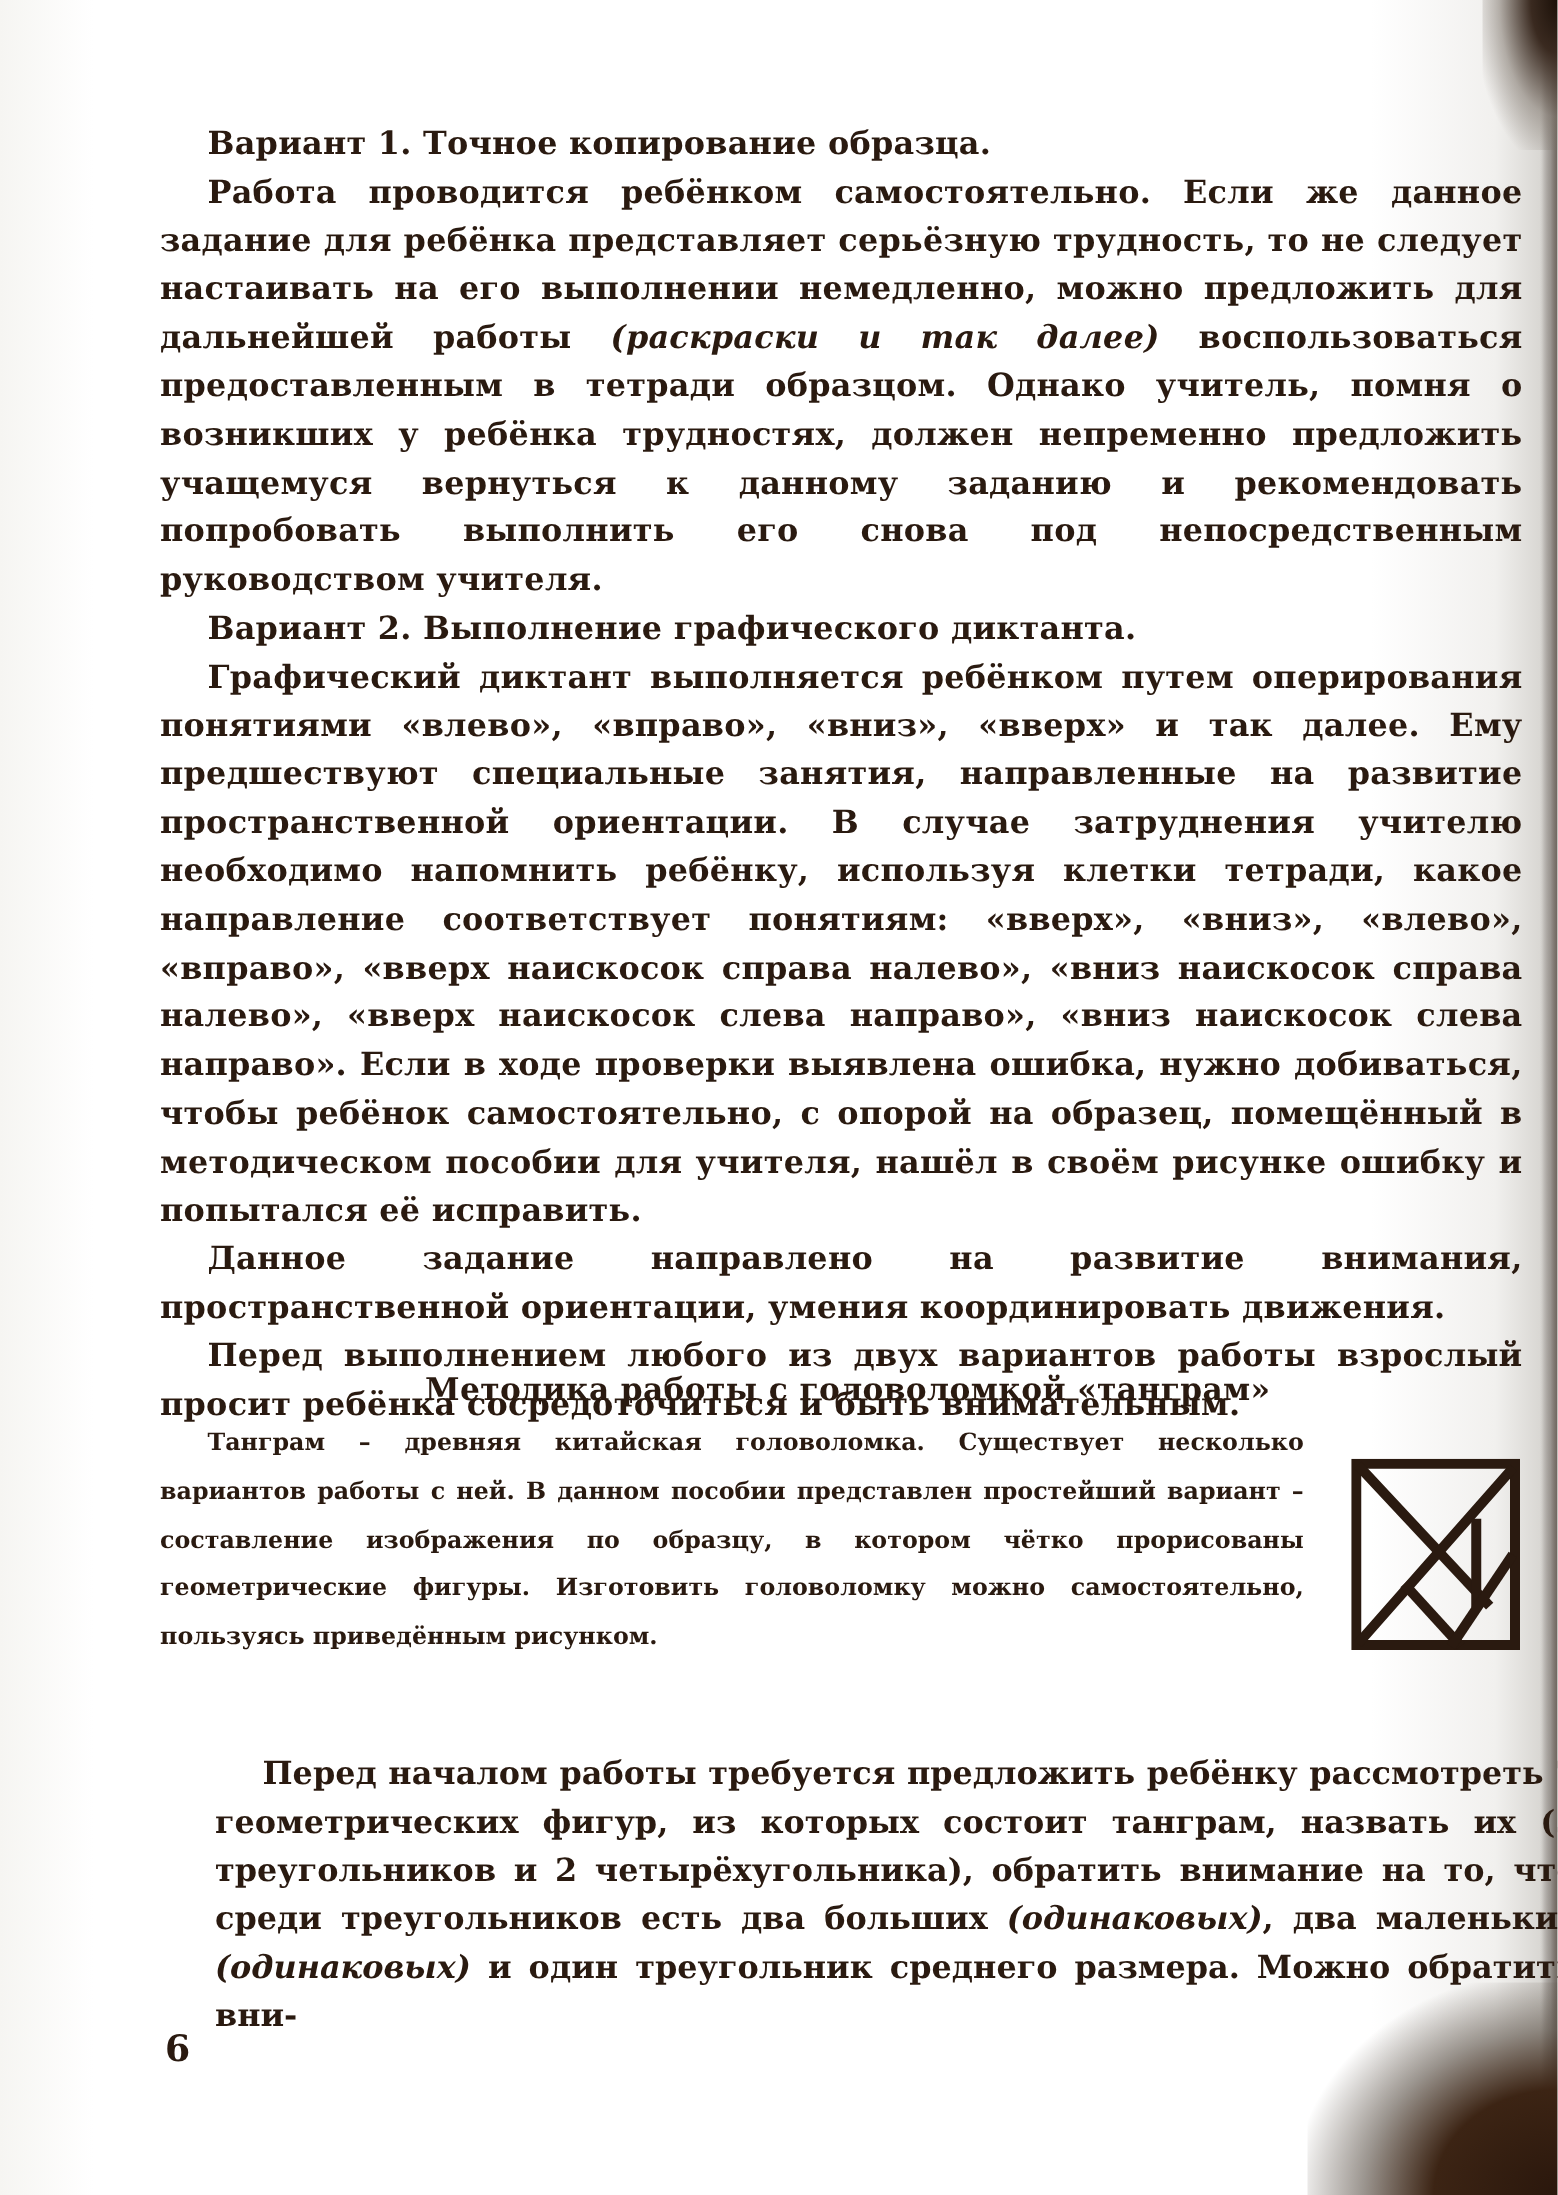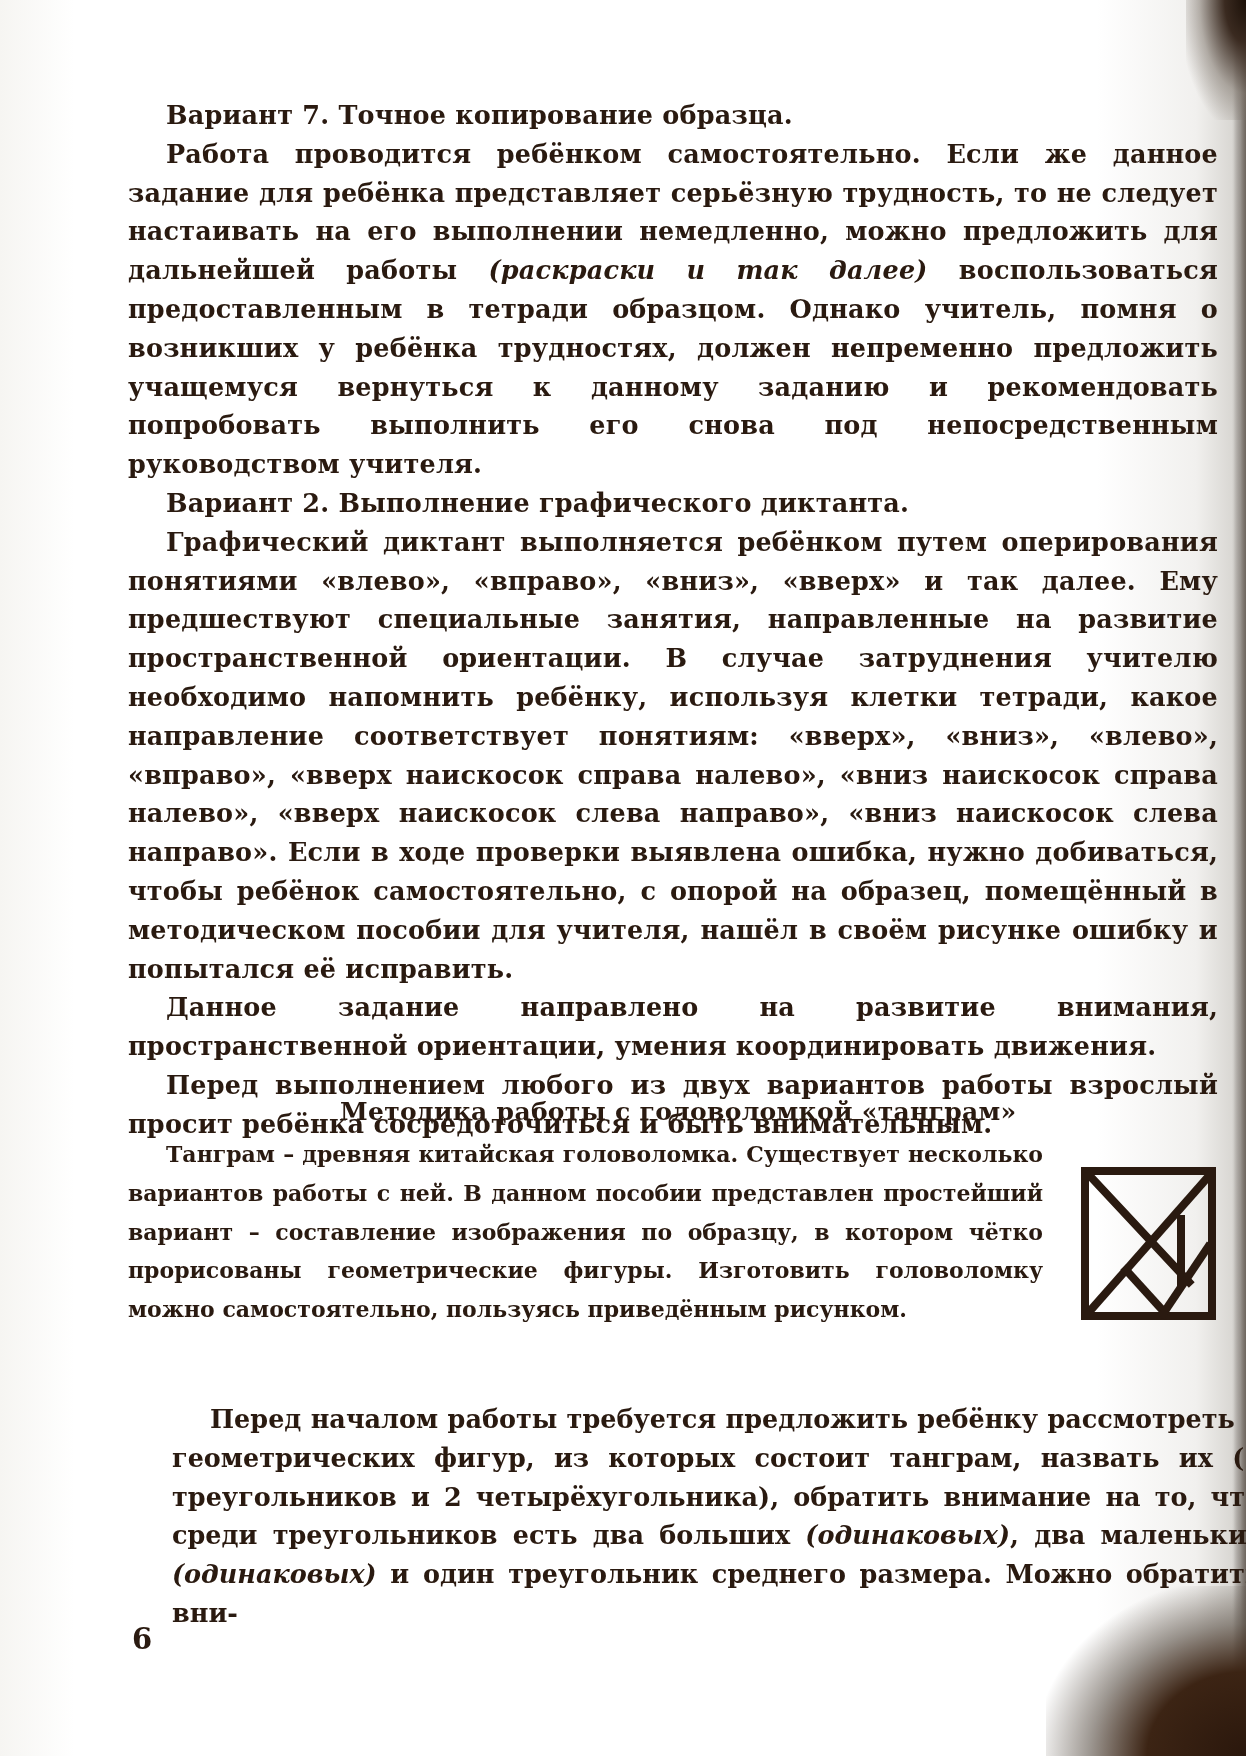--- a/index.html
+++ b/index.html
@@ -31,21 +31,21 @@
       text-align: justify; font-weight: bold; letter-spacing: 0.2px;
     }
     .text-block p { margin: 0; }
     .indent { text-indent: 38px; }
     .heading {
       position: absolute; left: 340px; top: 1097px;
       font-size: 25px; font-weight: bold; letter-spacing: 0.3px;
     }
     .tangram-text {
       position: absolute; left: 128px; top: 1135px; width: 915px;
-      font-size: 22px; line-height: 38.8px; text-align: justify; font-weight: bold;
+      font-size: 19px; line-height: 38.8px; text-align: justify; font-weight: bold;
     }
     .tangram-text p { margin: 0; }
     .tangram-figure {
       position: absolute; left: 1081px; top: 1167px; width: 135px; height: 153px;
     }
     .lower-text {
       position: absolute; left: 128px; top: 1400px; width: 1090px;
       font-size: 25.5px; line-height: 38.8px; text-align: justify; font-weight: bold; margin-left: 44px;
     }
     .lower-text p { margin: 0; }
@@ -57,21 +57,21 @@
   </style>
 </head>
 <body>
 
 <div class="page"></div>
 <div class="shadow-right-edge"></div>
 <div class="shadow-top-right"></div>
 <div class="shadow-bottom-right"></div>
 
 <div class="text-block" style="top:96px;">
-  <p class="indent">Вариант 7. Точное копирование образца.</p>
+  <p class="indent">Вариант 1. Точное копирование образца.</p>
   <p class="indent"><span>Работа проводится ребёнком самостоятельно. Если же данное задание для ребёнка представляет серьёзную трудность, то не следует настаивать на его выполнении немедленно, можно предложить для дальнейшей работы </span><em>(раскраски и так далее)</em><span> воспользоваться предоставленным в тетради образцом. Однако учитель, помня о возникших у ребёнка трудностях, должен непременно предложить учащемуся вернуться к данному заданию и рекомендовать попробовать выполнить его снова под непосредственным руководством учителя.</span></p>
   <p class="indent">Вариант 2. Выполнение графического диктанта.</p>
   <p class="indent">Графический диктант выполняется ребёнком путем оперирования понятиями «влево», «вправо», «вниз», «вверх» и так далее. Ему предшествуют специальные занятия, направленные на развитие пространственной ориентации. В случае затруднения учителю необходимо напомнить ребёнку, используя клетки тетради, какое направление соответствует понятиям: «вверх», «вниз», «влево», «вправо», «вверх наискосок справа налево», «вниз наискосок справа налево», «вверх наискосок слева направо», «вниз наискосок слева направо». Если в ходе проверки выявлена ошибка, нужно добиваться, чтобы ребёнок самостоятельно, с опорой на образец, помещённый в методическом пособии для учителя, нашёл в своём рисунке ошибку и попытался её исправить.</p>
   <p class="indent">Данное задание направлено на развитие внимания, пространственной ориентации, умения координировать движения.</p>
   <p class="indent">Перед выполнением любого из двух вариантов работы взрослый просит ребёнка сосредоточиться и быть внимательным.</p>
 </div>
 
 <div class="heading">Методика работы с головоломкой «танграм»</div>
 
 <div class="tangram-text">

